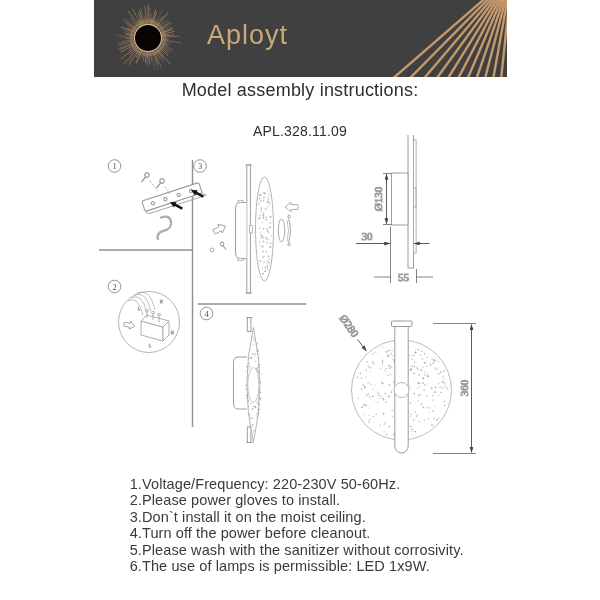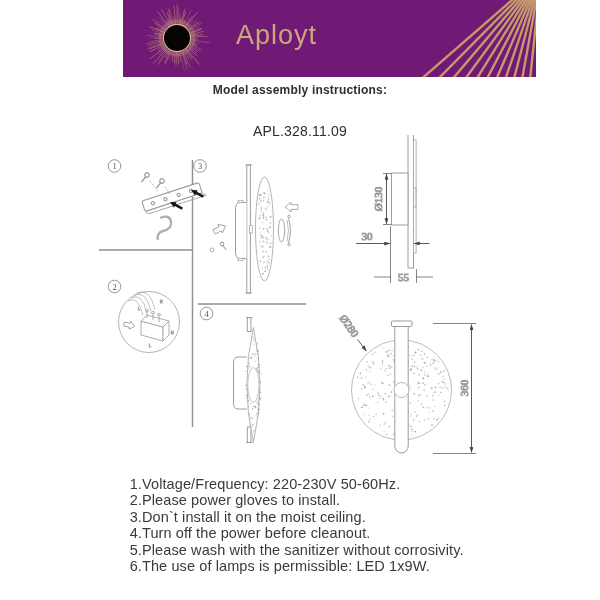--- a/index.html
+++ b/index.html
@@ -1,25 +1,25 @@
 <!DOCTYPE html>
 <html><head>
 <meta charset="utf-8">
 <style>
   html,body{margin:0;padding:0;}
   body{width:600px;height:600px;background:#ffffff;position:relative;overflow:hidden;
        font-family:"Liberation Sans",sans-serif;}
   
-  .brandbar{position:absolute;left:94px;top:0;width:413px;height:77px;background:#701a75;overflow:hidden;margin-left:29px;}
+  .brandbar{position:absolute;left:94px;top:0;width:413px;height:77px;background:#404040;overflow:hidden;}
   .brandbar svg{position:absolute;left:0;top:0;}
   .brand-name{position:absolute;left:113px;top:20px;font-size:27px;letter-spacing:1px;
               color:#c9a87a;font-weight:normal;}
   
   .titles{position:absolute;left:0;top:82px;width:600px;text-align:center;color:#2e2e2e;}
-  .titles .t1{font-size:12px;font-weight:700;line-height:17px;letter-spacing:.2px;}
+  .titles .t1{font-size:18px;font-weight:400;line-height:17px;letter-spacing:.2px;}
   .titles .t2{font-size:14px;font-weight:500;line-height:17px;letter-spacing:.2px;margin-top:24px;}
   
   .diagram{position:absolute;left:90px;top:135px;width:430px;height:340px;}
   text.dim{font-family:"Liberation Serif",serif;font-size:11px;fill:#2f2f2f;}
   text.badge{font-family:"Liberation Serif",serif;font-size:8.5px;fill:#555;}
   text.wire{font-family:"Liberation Sans",sans-serif;font-size:3.4px;fill:#555;}
   
   .instructions{position:absolute;left:120px;top:476px;color:#3a3a3a;font-size:14.5px;font-weight:500;}
   .ins-row{display:flex;line-height:16.4px;letter-spacing:.1px;}
   .ins-num{width:22px;text-align:right;flex:none;}

